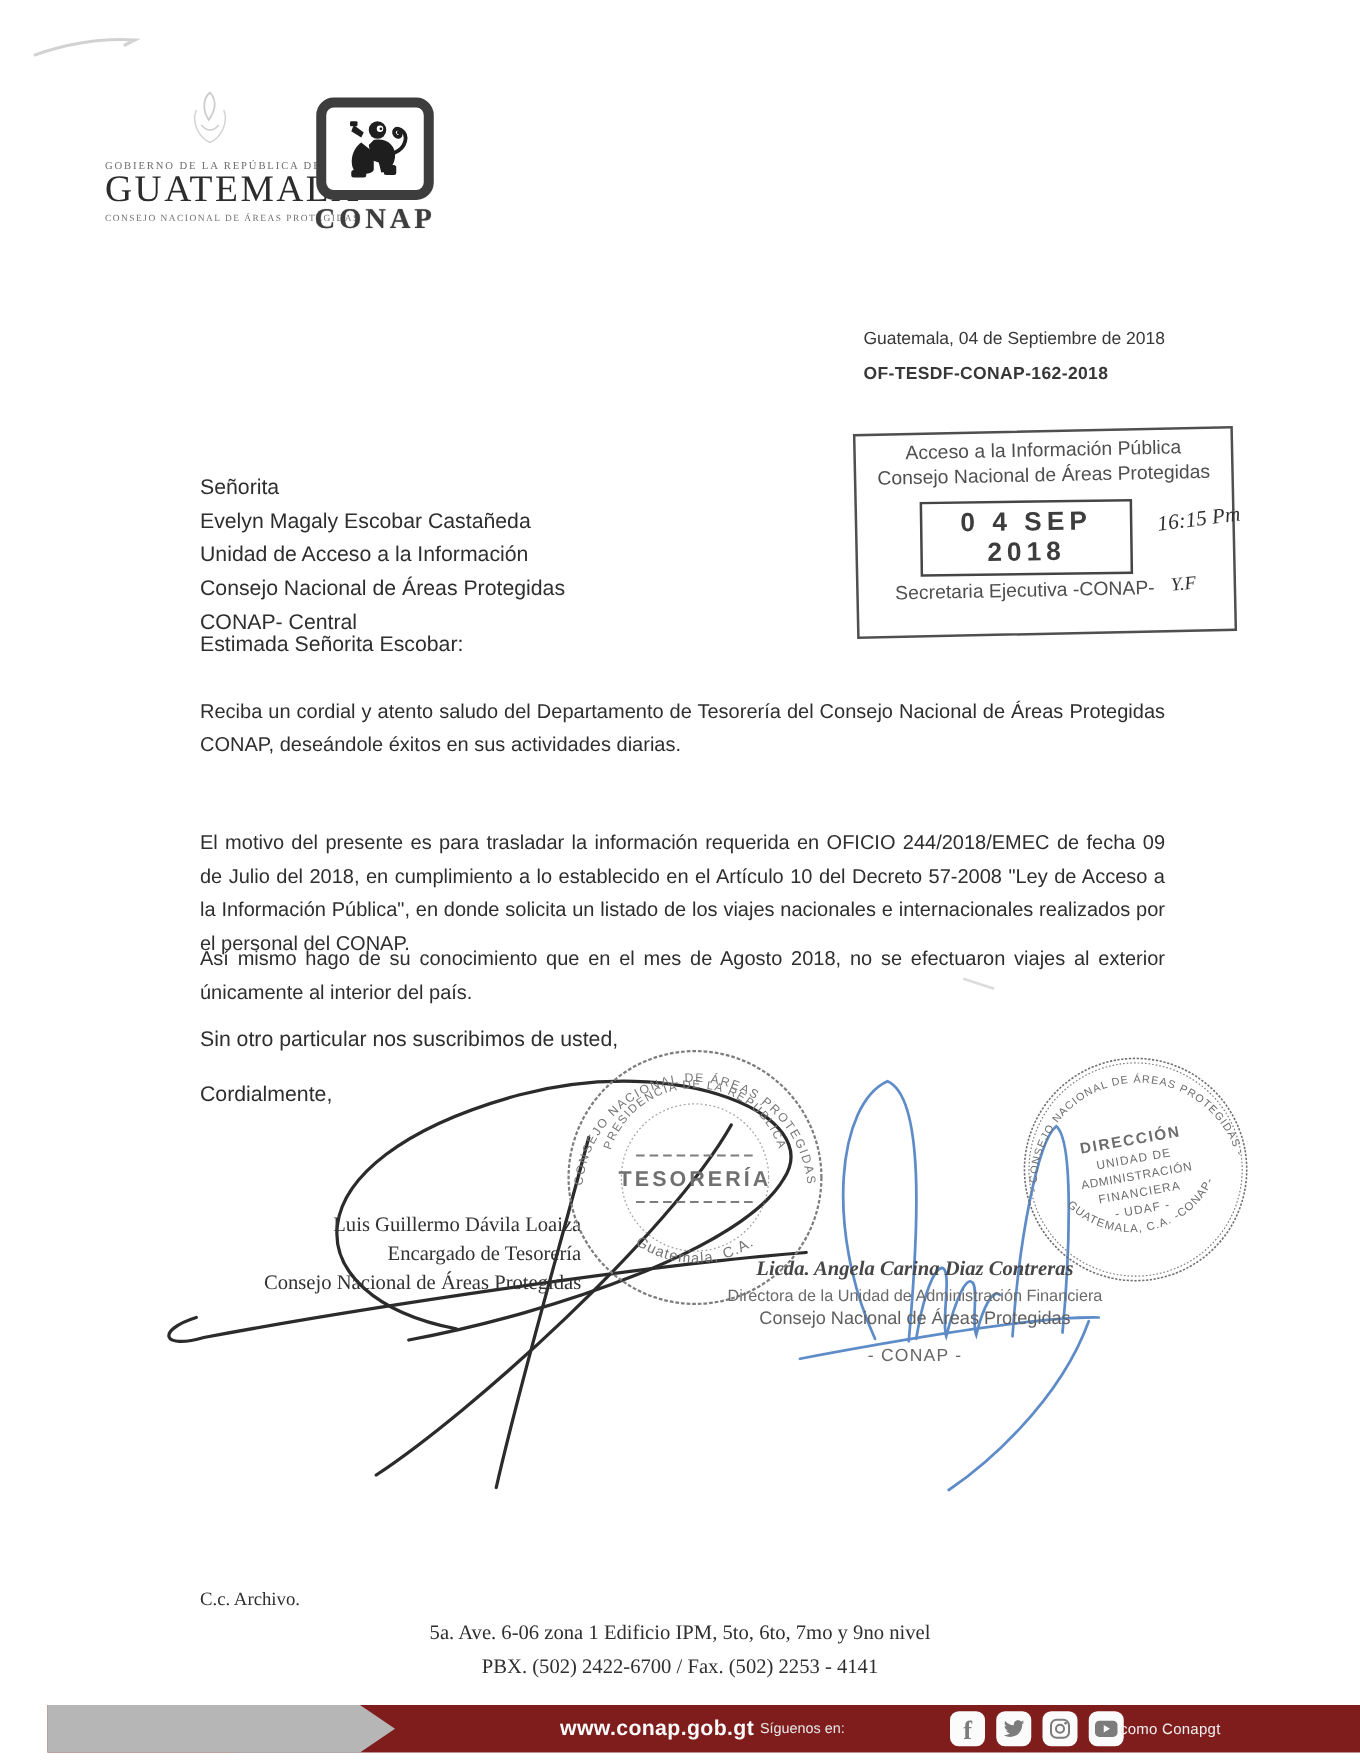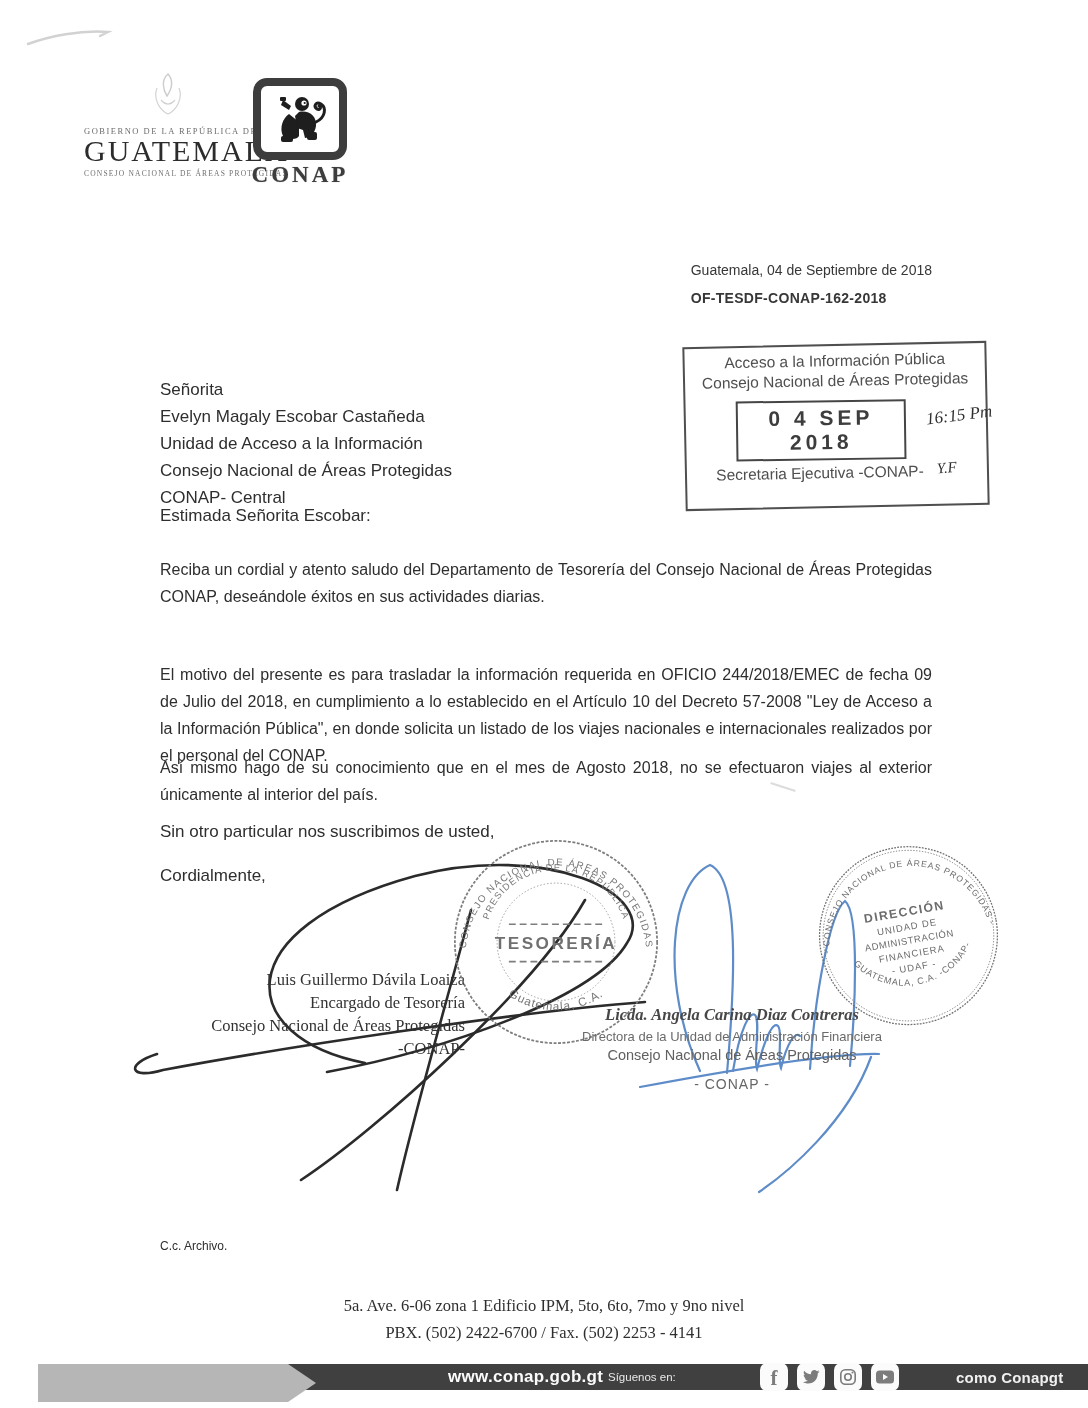--- a/index.html
+++ b/index.html
@@ -39,50 +39,50 @@
 
   
   .recipient{left:160px;top:376px;font-size:17px;line-height:27px;}
   .salutation{left:160px;top:506px;font-size:17px;}
   .para{left:160px;width:772px;font-size:16px;line-height:27px;text-align:justify;}
   .p1{top:556px;}
   .p2{top:628px;margin-top:33px;}
   .p3{top:754px;}
   .closing{left:160px;top:822px;font-size:17px;}
   .signoff{left:160px;top:866px;font-size:17px;}
-  .cc{left:160px;top:1239px;font-size:12px;}
+  .cc{left:160px;top:1272px;font-size:15px;font-family:Liberation Serif, serif;}
 
   
   .sig-name-left{left:165px;top:968px;width:300px;text-align:right;
     font-family:"Liberation Serif",serif;font-size:16.5px;line-height:23px;color:#323232;}
   .sig-name-right{left:577px;top:1005px;width:310px;text-align:center;color:#4a4a4a;}
   .sig-name-right .nm{font-family:"Liberation Serif",serif;font-weight:700;font-style:italic;font-size:16.5px;color:#474747;}
   .sig-name-right .t1{font-size:13px;color:#6a6a6a;margin-top:4px;}
   .sig-name-right .t2{font-size:14.5px;color:#606060;margin-top:3px;}
   .sig-name-right .t3{font-size:14px;color:#666;margin-top:13px;letter-spacing:1px;}
 
   svg text{font-family:"Liberation Sans",sans-serif;}
 
   
   .addr{left:0;top:1292px;width:100%;text-align:center;font-family:"Liberation Serif",serif;
     font-size:16.5px;line-height:27px;color:#2f2f2f;}
-  .bar{left:38px;top:1364px;width:1050px;height:26px;background:#404040;}
+  .bar{left:38px;top:1364px;width:1050px;height:38px;background:#7f1d1d;}
   .bar-left{position:absolute;left:0;top:0;width:250px;height:38px;background:#b6b6b6;}
   .bar-chev{position:absolute;left:250px;top:0;width:0;height:0;
     border-left:28px solid #b6b6b6;border-top:19px solid transparent;border-bottom:19px solid transparent;}
   .bar-mid{position:absolute;left:150px;top:0;width:100px;height:38px;background:#a4a4a4;}
   .bar .site{position:absolute;left:410px;top:50%;transform:translateY(-50%);
     color:#fbfbfb;font-weight:700;font-size:17px;letter-spacing:.3px;}
   .bar .follow{position:absolute;left:570px;top:50%;transform:translateY(-50%);
     color:#e9e9e9;font-size:11.5px;}
   .bar .icons{position:absolute;left:722px;top:50%;transform:translateY(-50%);display:flex;gap:9px;}
   .tile{width:28px;height:28px;background:#fbfbfb;border-radius:7px;display:flex;align-items:center;justify-content:center;}
   .tile .fb{font-family:"Liberation Serif",serif;font-weight:700;font-size:21px;color:#7c7c7c;line-height:1;margin-top:3px;}
-  .bar .handle{position:absolute;left:918px;top:50%;transform:translateY(-50%);
-    color:#f0f0f0;font-size:15px;font-weight:700;letter-spacing:.2px;}
+  .bar .handle{position:absolute;left:858px;top:50%;transform:translateY(-50%);
+    color:#f0f0f0;font-size:12px;font-weight:400;letter-spacing:.2px;}
 
   
   .artifact1{left:20px;top:18px;}
   .artifact2{left:770px;top:786px;width:26px;height:2px;background:#dcdcdc;transform:rotate(18deg);}
 </style>
 </head>
 <body>
 
 <div class="page">
 
@@ -159,21 +159,20 @@
       <path d="M 470 52 C 420 140, 262 282, 186 332"></path>
       <path d="M 356 62 C 330 160, 300 262, 282 342"></path>
       <path d="M 42 206 C 10 216, 14 232, 48 222 C 165 200, 400 164, 530 154"></path>
     </g>
   </svg>
 
   <div class="abs sig-name-left">
     <div>Luis Guillermo Dávila Loaiza</div>
     <div>Encargado de Tesorería</div>
     <div>Consejo Nacional de Áreas Protegidas</div>
-    <div>-CONAP-</div>
   </div>
 
   <svg class="abs" style="left:448px;top:834px;" width="216" height="216" viewBox="0 0 220 220">
     <defs>
       <path id="lt-arc1" d="M 18 124 A 92 92 0 1 1 202 124"></path>
       <path id="lt-arc2" d="M 40 126 A 72 72 0 1 1 180 126"></path>
       <path id="lt-arcB" d="M 26 112 A 86 86 0 0 0 194 112"></path>
     </defs>
     <g fill="#767676">
       <circle cx="110" cy="110" r="103" fill="none" stroke="#7d7d7d" stroke-width="1.8" stroke-dasharray="3 1.6"></circle>

